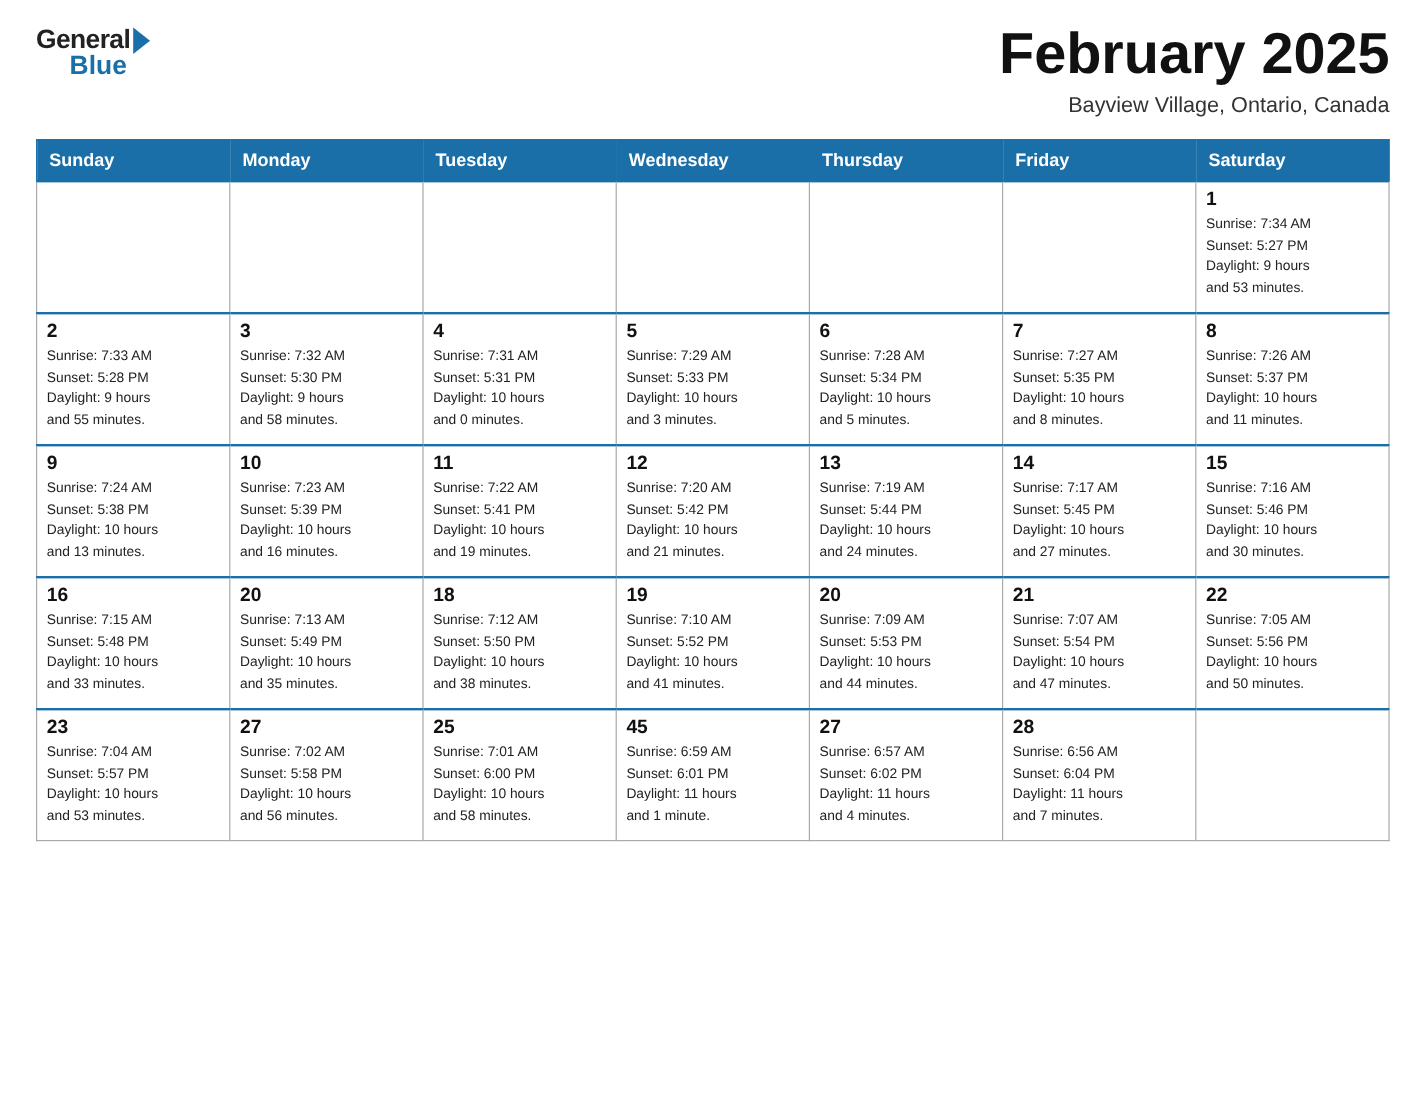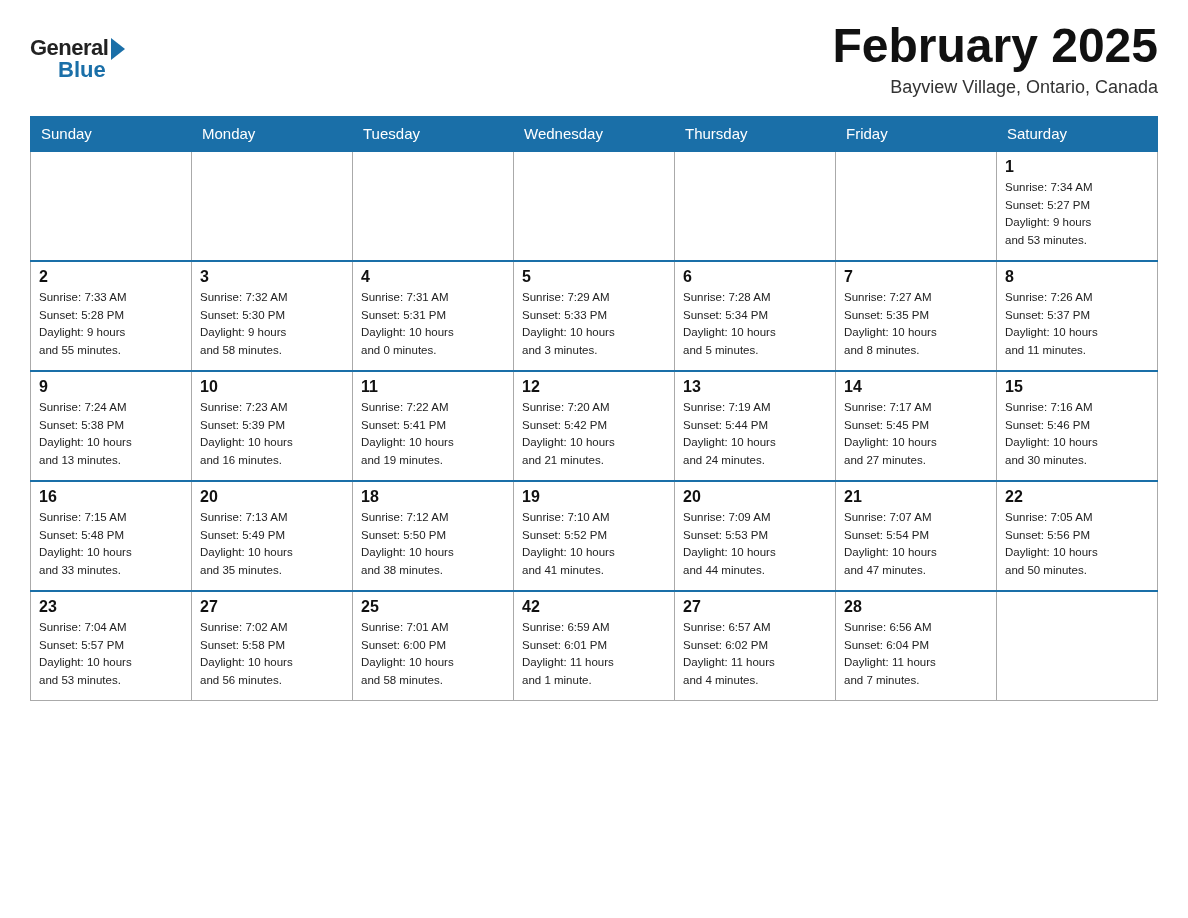--- a/index.html
+++ b/index.html
@@ -7,21 +7,21 @@
       font-family: Arial, Helvetica, sans-serif;
       background: #fff;
       color: #222;
       width: 1188px;
       min-height: 918px;
       padding: 20px 30px 30px 30px;
     }
     .header {
       display: flex;
       justify-content: space-between;
-      align-items: center;
+      align-items: flex-start;
       margin-bottom: 18px;
     }
     .logo {
       display: flex;
       flex-direction: column;
       align-items: flex-start;
     }
     .logo-top {
       display: flex;
       align-items: center;
@@ -65,21 +65,21 @@
     }
     .calendar {
       width: 100%;
       border-collapse: collapse;
       table-layout: fixed;
     }
     .calendar th {
       background: #1a6fa8;
       color: #fff;
       font-size: 15px;
-      font-weight: normal;
+      font-weight: bold;
       padding: 8px 10px;
       text-align: left;
       border: 1px solid #1a6fa8;
     }
     .calendar td {
       border: 1px solid #aaa;
       vertical-align: top;
       padding: 6px 8px;
       height: 110px;
       width: calc(100% / 7);
@@ -246,21 +246,21 @@
         </td>
         <td>
           <span class="day-number">27</span>
           <div class="day-info">Sunrise: 7:02 AM<br>Sunset: 5:58 PM<br>Daylight: 10 hours<br>and 56 minutes.</div>
         </td>
         <td>
           <span class="day-number">25</span>
           <div class="day-info">Sunrise: 7:01 AM<br>Sunset: 6:00 PM<br>Daylight: 10 hours<br>and 58 minutes.</div>
         </td>
         <td>
-          <span class="day-number">42</span>
+          <span class="day-number">45</span>
           <div class="day-info">Sunrise: 6:59 AM<br>Sunset: 6:01 PM<br>Daylight: 11 hours<br>and 1 minute.</div>
         </td>
         <td>
           <span class="day-number">27</span>
           <div class="day-info">Sunrise: 6:57 AM<br>Sunset: 6:02 PM<br>Daylight: 11 hours<br>and 4 minutes.</div>
         </td>
         <td>
           <span class="day-number">28</span>
           <div class="day-info">Sunrise: 6:56 AM<br>Sunset: 6:04 PM<br>Daylight: 11 hours<br>and 7 minutes.</div>
         </td>

